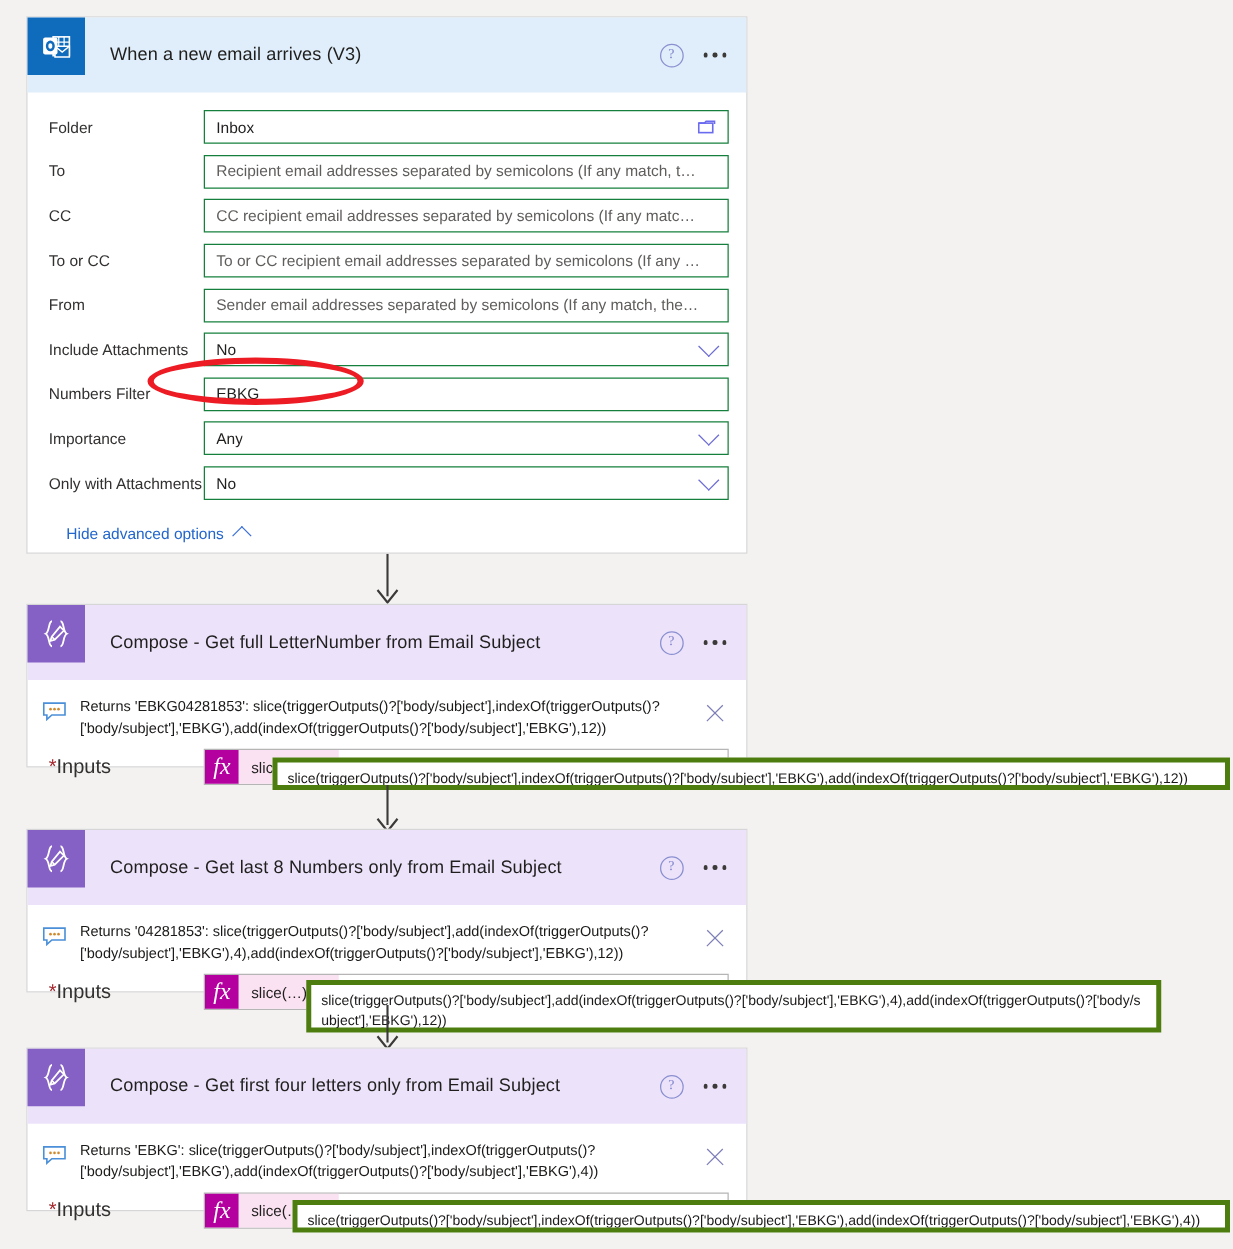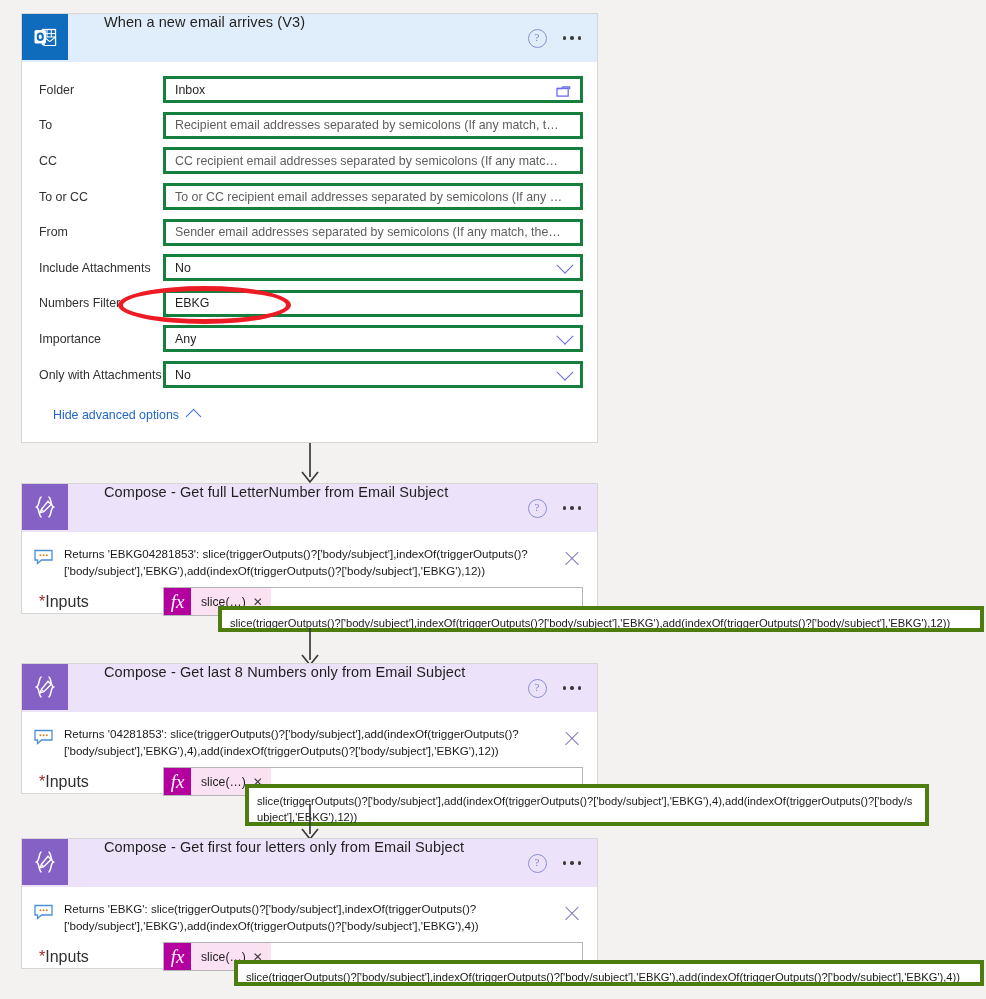--- a/index.html
+++ b/index.html
@@ -18,23 +18,23 @@
 
   
   .card {
     position: absolute;
     background: #ffffff;
     border: 1px solid #d6d6d6;
     box-sizing: border-box;
   }
   .card-header {
     display: flex;
-    height: 48px;
-    box-sizing: border-box;
-    gap: 16px;
+    align-items: center;
+    height: 60px;
+    box-sizing: border-box;
   }
   .card-header.trigger { background: #dfeefa; }
   .card-header.compose { background: #ece3fb; }
 
   .app-icon {
     width: 46px;
     height: 46px;
     min-width: 46px;
     display: flex;
     align-items: center;
@@ -84,21 +84,21 @@
     width: 127px;
     min-width: 127px;
     font-size: 12.4px;
     color: #323130;
     padding-left: 3px;
     box-sizing: border-box;
   }
   .form-field {
     flex: 1;
     height: 27px;
-    border: 3px solid #15803d;
+    border: 1px solid #15803d;
     background: #fff;
     box-sizing: border-box;
     display: flex;
     align-items: center;
     padding: 0 8px 0 9px;
     font-size: 12.4px;
     position: relative;
   }
   .fv { color: #201f1e; white-space: nowrap; overflow: hidden; }
   .fv.placeholder { color: #605e5c; }

